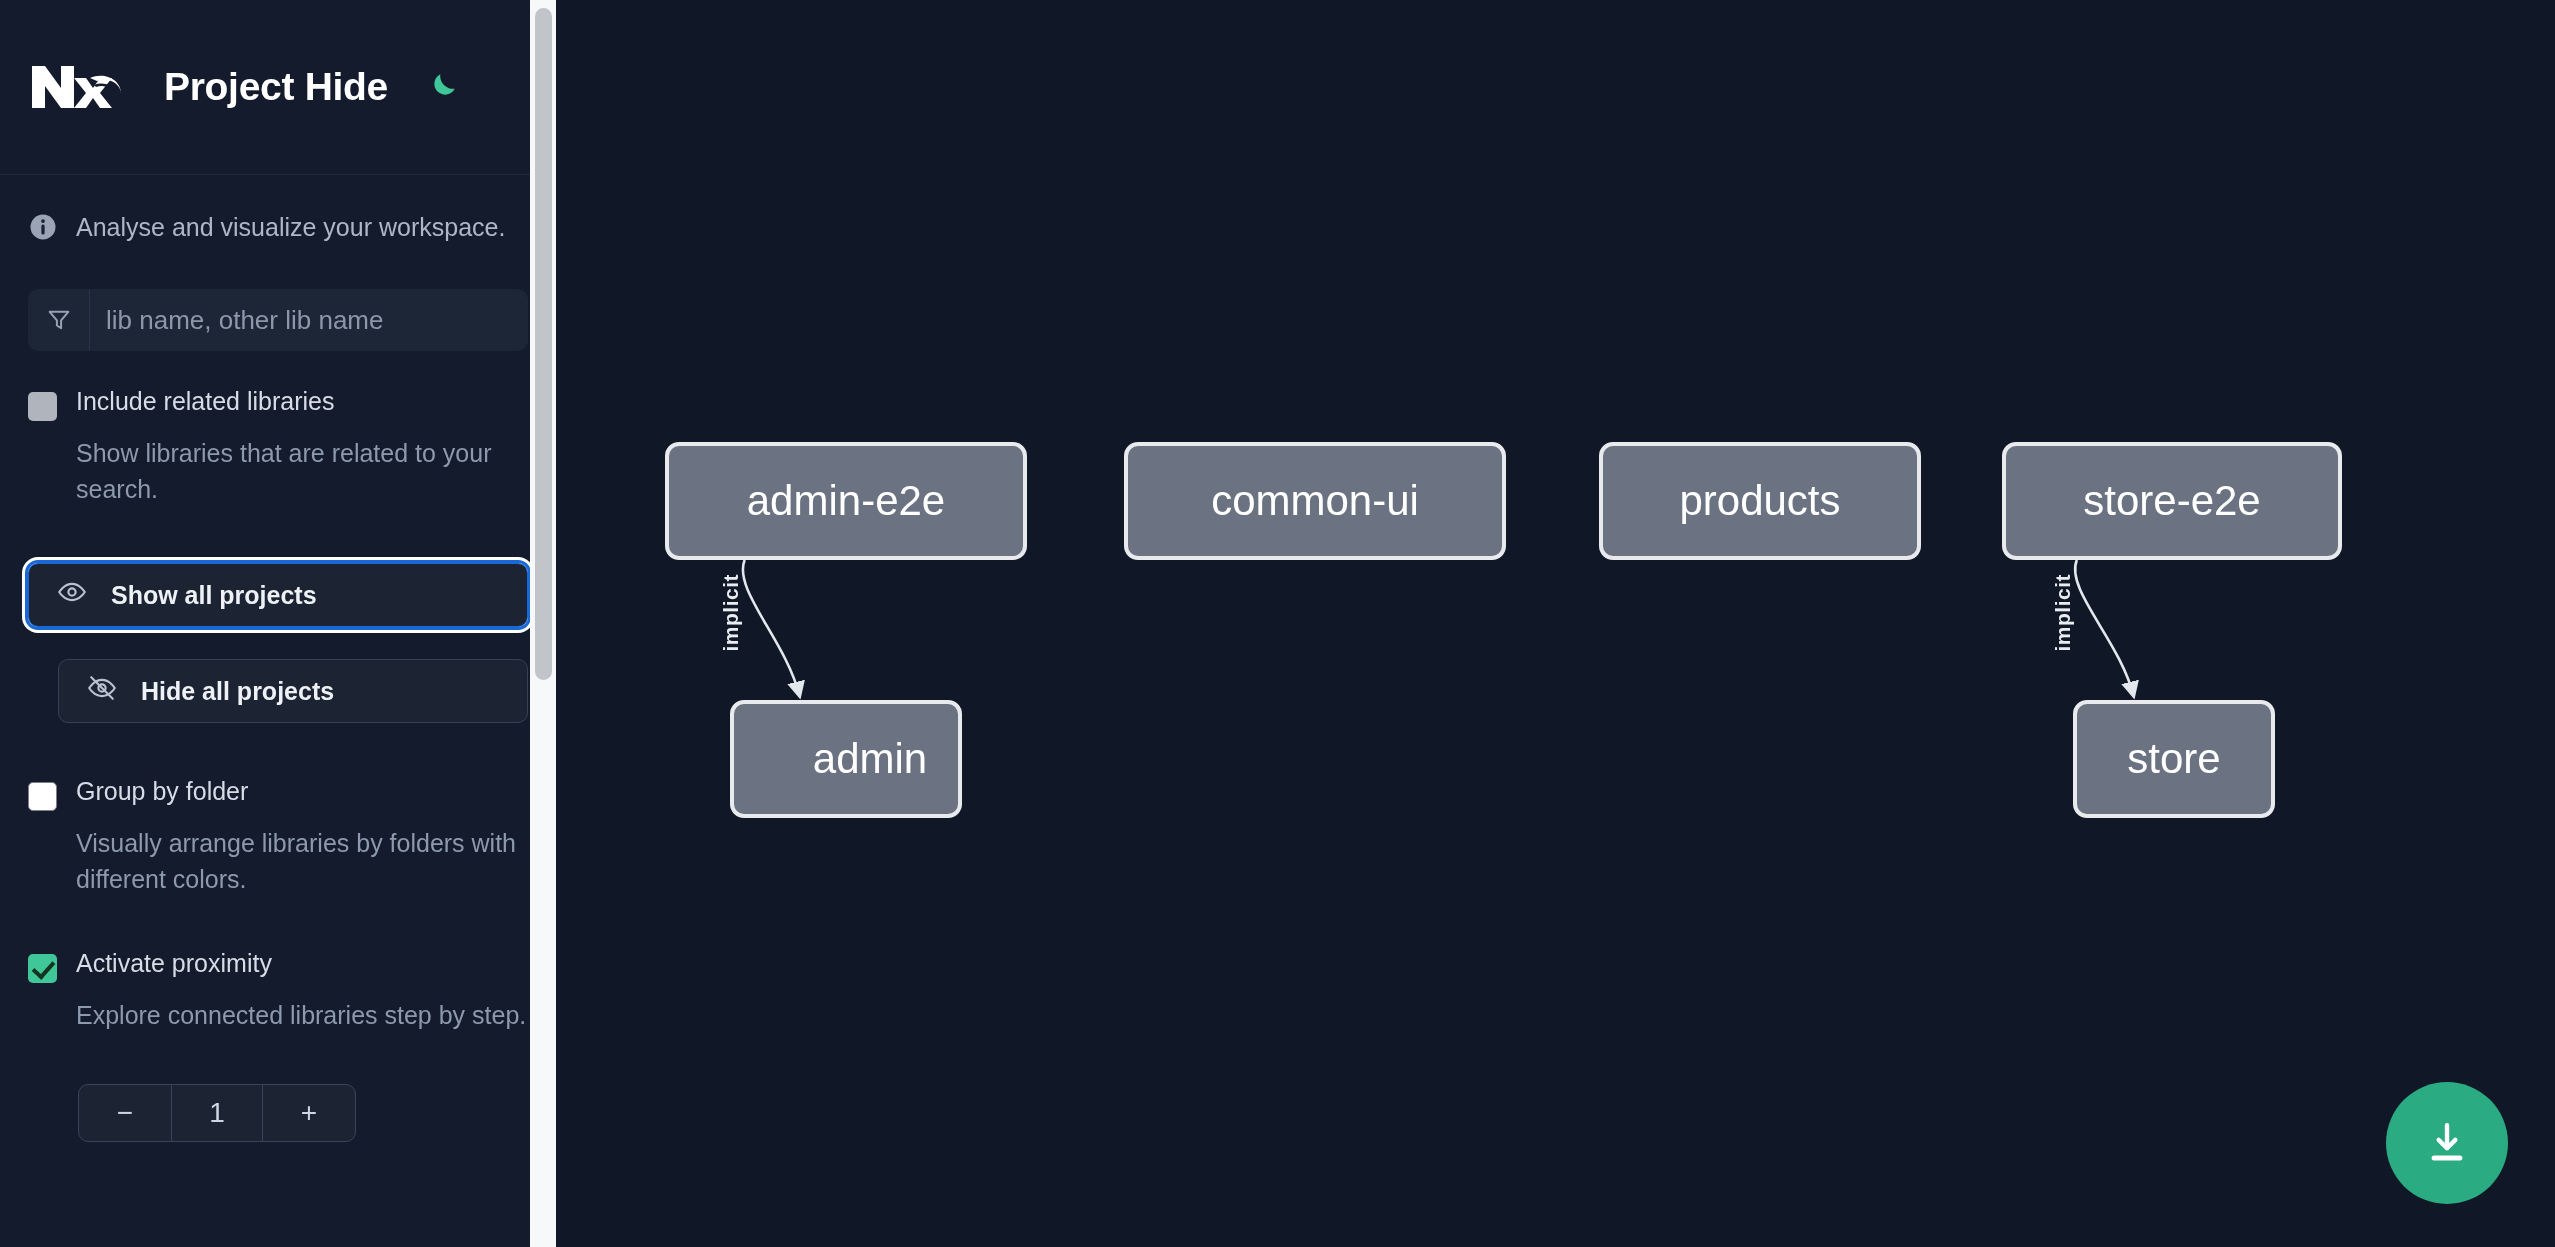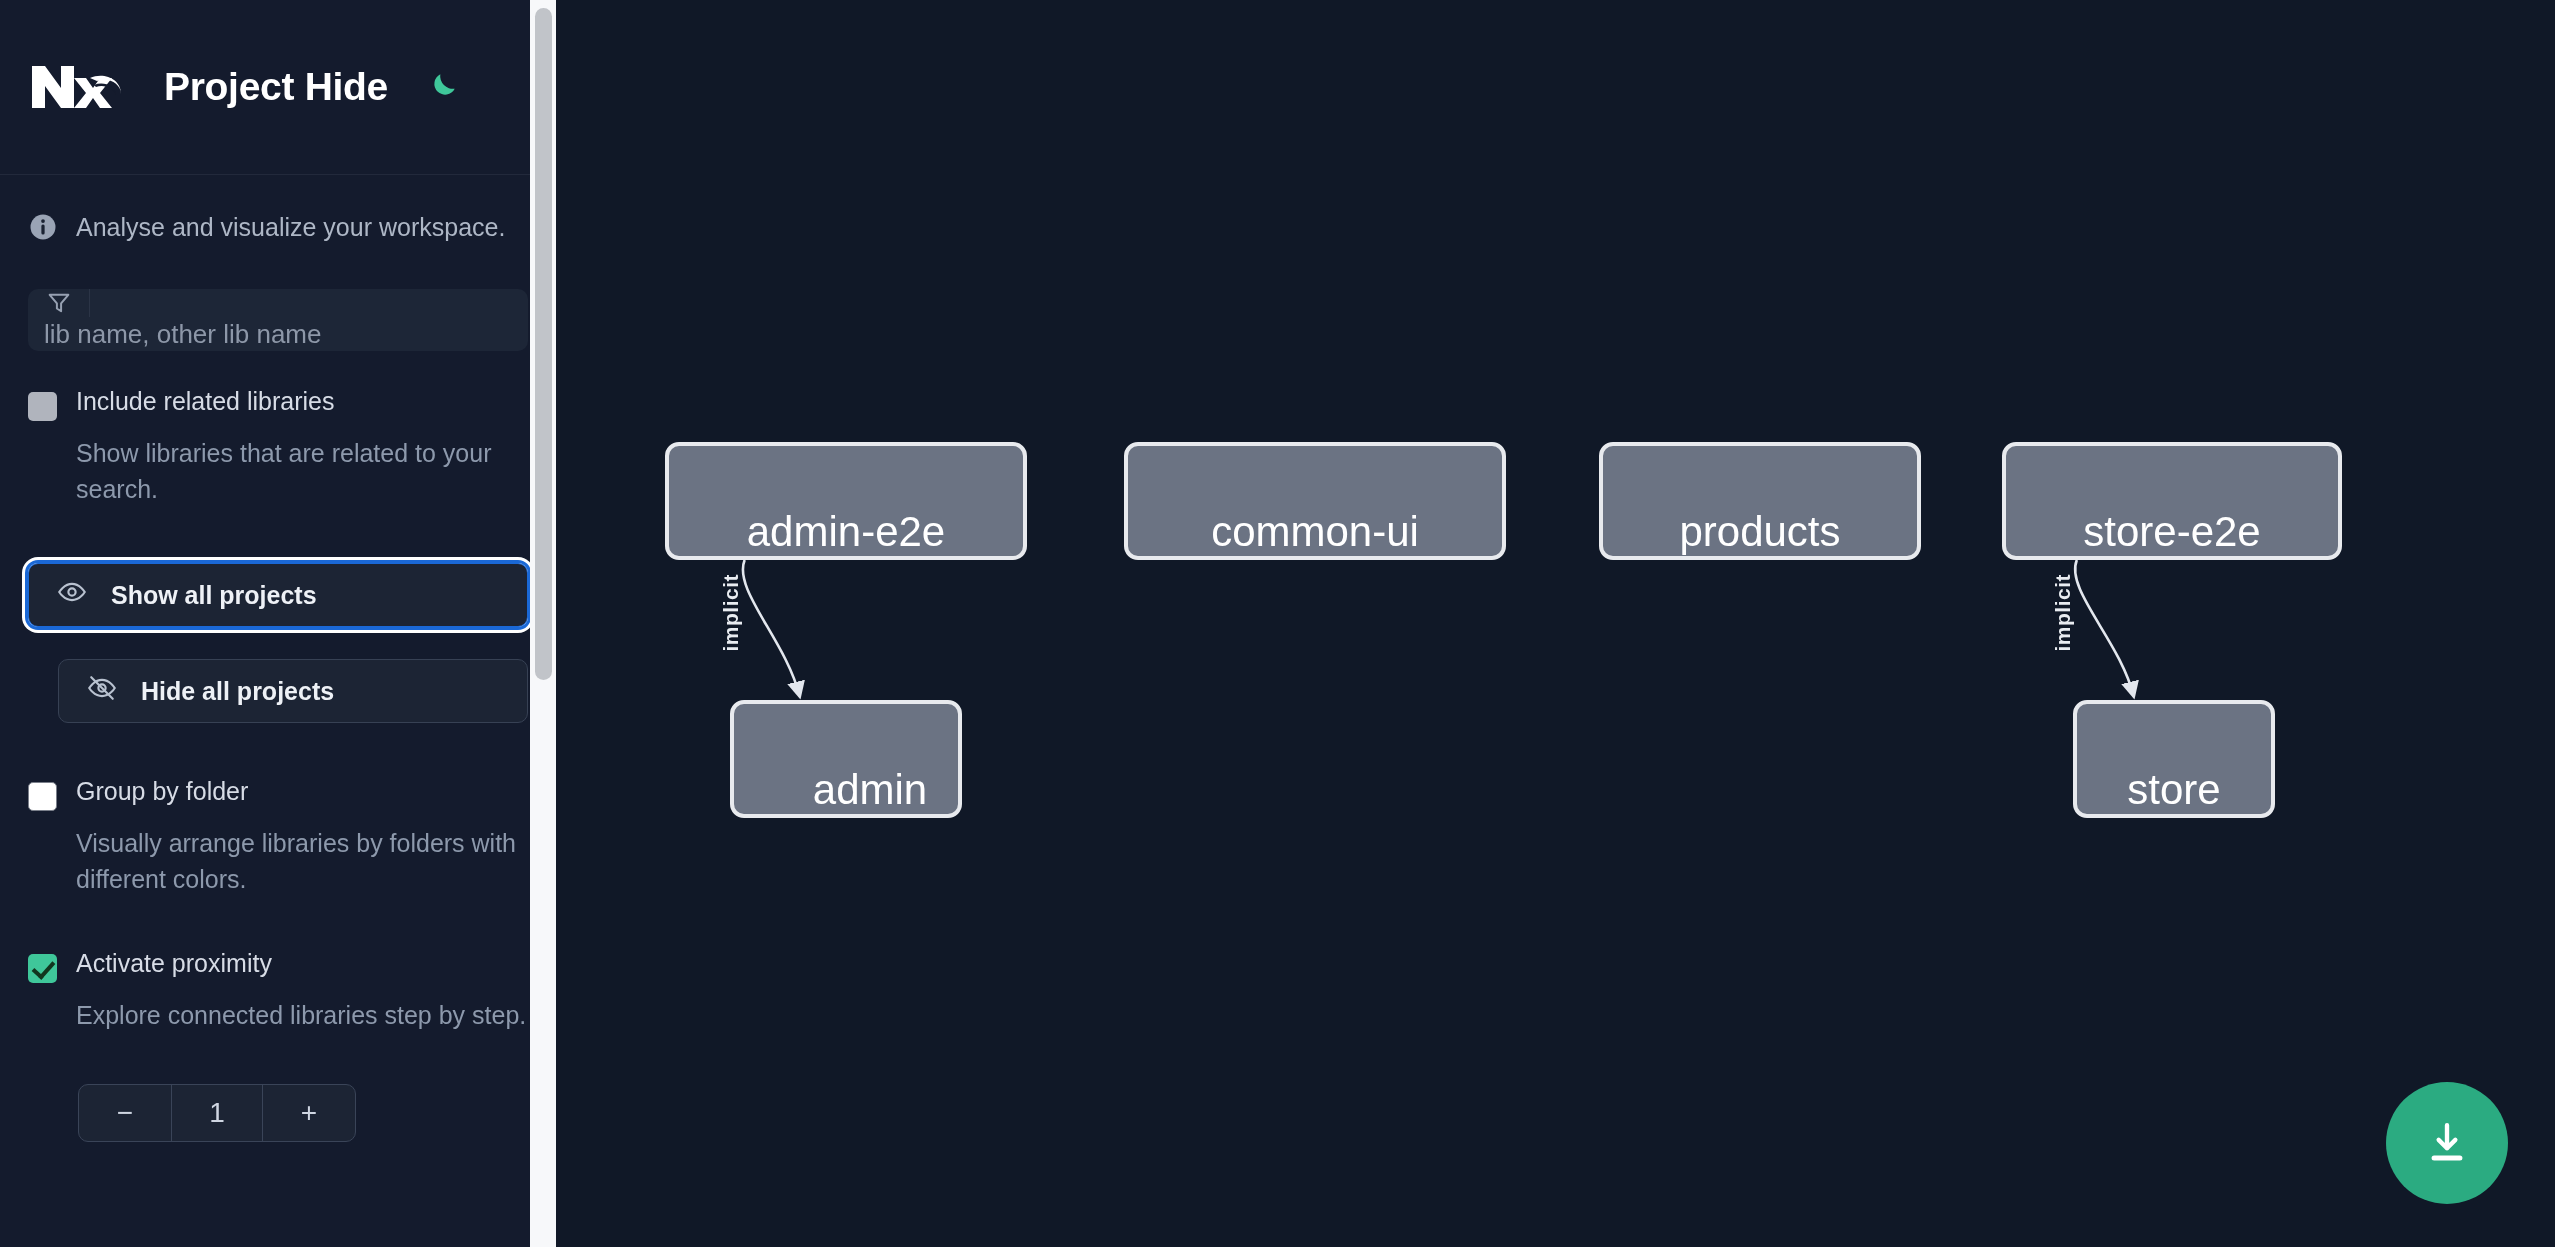--- a/index.html
+++ b/index.html
@@ -75,21 +75,20 @@
 
   
   .filter-wrap {
     margin-top: 47px;
     display: flex;
     align-items: stretch;
     height: 62px;
     background: #1d2637;
     border-radius: 10px;
     overflow: hidden;
-    flex-direction: column;
   }
   .filter-icon-box {
     width: 62px;
     display: flex;
     align-items: center;
     justify-content: center;
     border-right: 1px solid #2b real;
     border-right: 1px solid #2b3446;
     flex: none;
   }
@@ -216,21 +215,21 @@
     position: relative;
     flex: 1;
     height: 1247px;
     background: #101827;
     overflow: hidden;
   }
 
   .node {
     position: absolute;
     display: flex;
-    align-items: flex-end;
+    align-items: center;
     justify-content: center;
     background: #6b7383;
     border: 4px solid #e8eaee;
     border-radius: 14px;
     color: #ffffff;
     font-size: 42px;
     font-family: "Liberation Sans", sans-serif;
     white-space: nowrap;
     cursor: pointer;
   }

